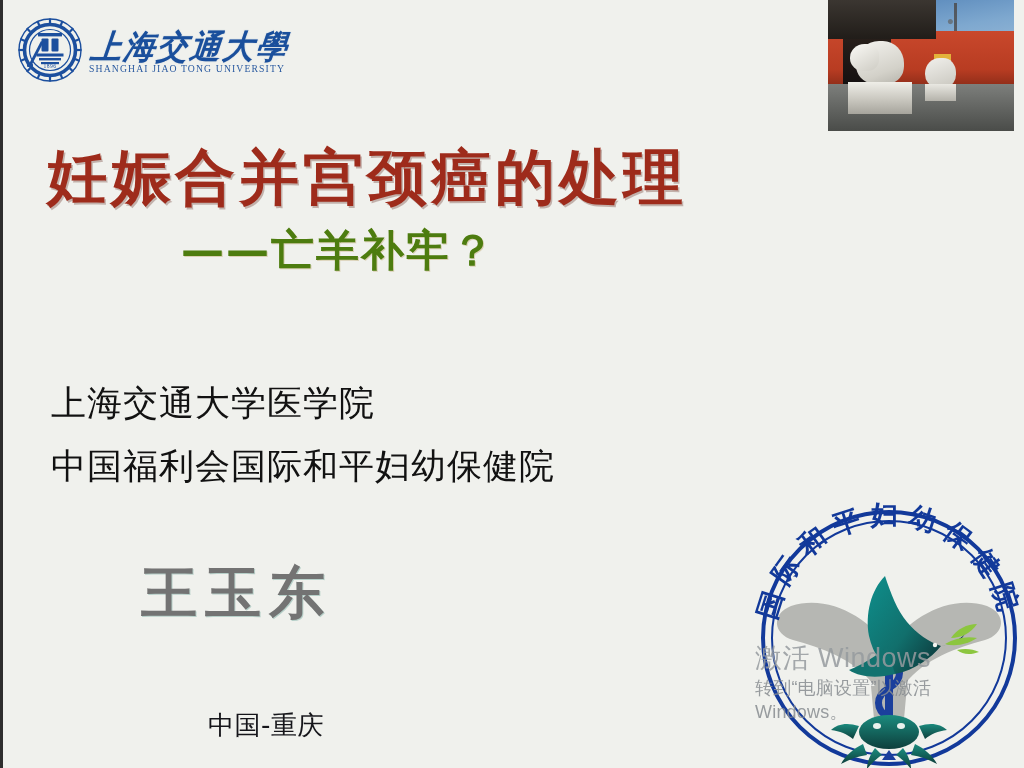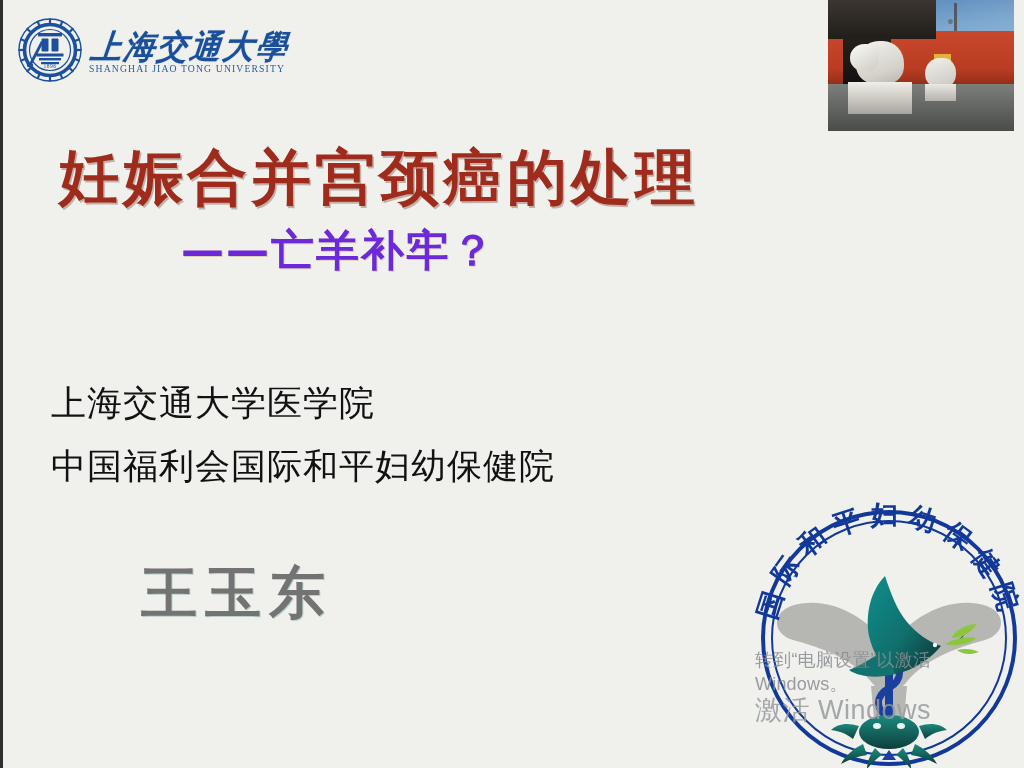--- a/index.html
+++ b/index.html
@@ -148,31 +148,30 @@
     left: 44px;
     top: 138px;
     width: 760px;
     font-family: "DejaVu Sans", "Liberation Sans", sans-serif;
     font-size: 60px;
     font-weight: 700;
     color: #9e2b1b;
     letter-spacing: 4px;
     white-space: nowrap;
     text-shadow: 1.5px 1.5px 0 rgba(90,30,20,.30);
-    margin-left: 12px;
   }
   #title-sub {
     position: absolute;
     left: 178px;
     top: 222px;
     width: 700px;
     font-family: "DejaVu Sans", "Liberation Sans", sans-serif;
     font-size: 43px;
     font-weight: 700;
-    color: #6d28d9;
+    color: #4d7c0f;
     letter-spacing: 2px;
     white-space: nowrap;
     text-shadow: 1px 1px 0 rgba(150,110,10,.25);
   }
 
   
   .affil {
     position: absolute;
     left: 48px;
     font-family: "DejaVu Sans", "Liberation Sans", sans-serif;
@@ -318,20 +317,21 @@
   </div>
 
   <div id="title-main">妊娠合并宫颈癌的处理</div>
   <div id="title-sub">——亡羊补牢？</div>
 
   <div class="affil" id="affil-2">中国福利会国际和平妇幼保健院</div>
   <div class="affil" id="affil-1">上海交通大学医学院</div>
 
   <div id="presenter">王玉东</div>
 
+  <div id="location">中国-重庆</div>
 
   <div id="hospital-seal">
     <svg viewBox="0 0 288 272" aria-hidden="true">
       <defs>
         <path id="ringpath" d="M 30 140 A 114 114 0 0 1 258 140"></path>
         <linearGradient id="doveGrad" x1="0" y1="0" x2="1" y2="1">
           <stop offset="0%" stop-color="#0e8f8c"></stop>
           <stop offset="55%" stop-color="#116f6c"></stop>
           <stop offset="100%" stop-color="#0c2f32"></stop>
         </linearGradient>
@@ -400,17 +400,17 @@
         <path d="M170 246 c 10 5, 18 12, 22 20 c -9 -5, -17 -8, -26 -9 z"></path>
         <path d="M130 250 c -5 7, -8 14, -8 21 c 5 -6, 10 -11, 15 -14 z"></path>
         <path d="M158 250 c 5 7, 8 14, 8 21 c -5 -6, -10 -11, -15 -14 z"></path>
         <ellipse cx="132" cy="228" rx="4" ry="3" fill="#e9f2ee"></ellipse>
         <ellipse cx="156" cy="228" rx="4" ry="3" fill="#e9f2ee"></ellipse>
       </g>
     </svg>
   </div>
 
   <div id="win-watermark">
+    <div id="win-wm-title">激活 Windows</div>
     <div id="win-wm-sub">转到“电脑设置”以激活 Windows。</div>
-    <div id="win-wm-title">激活 Windows</div>
   </div>
 
 </div>
 
 </body></html>

